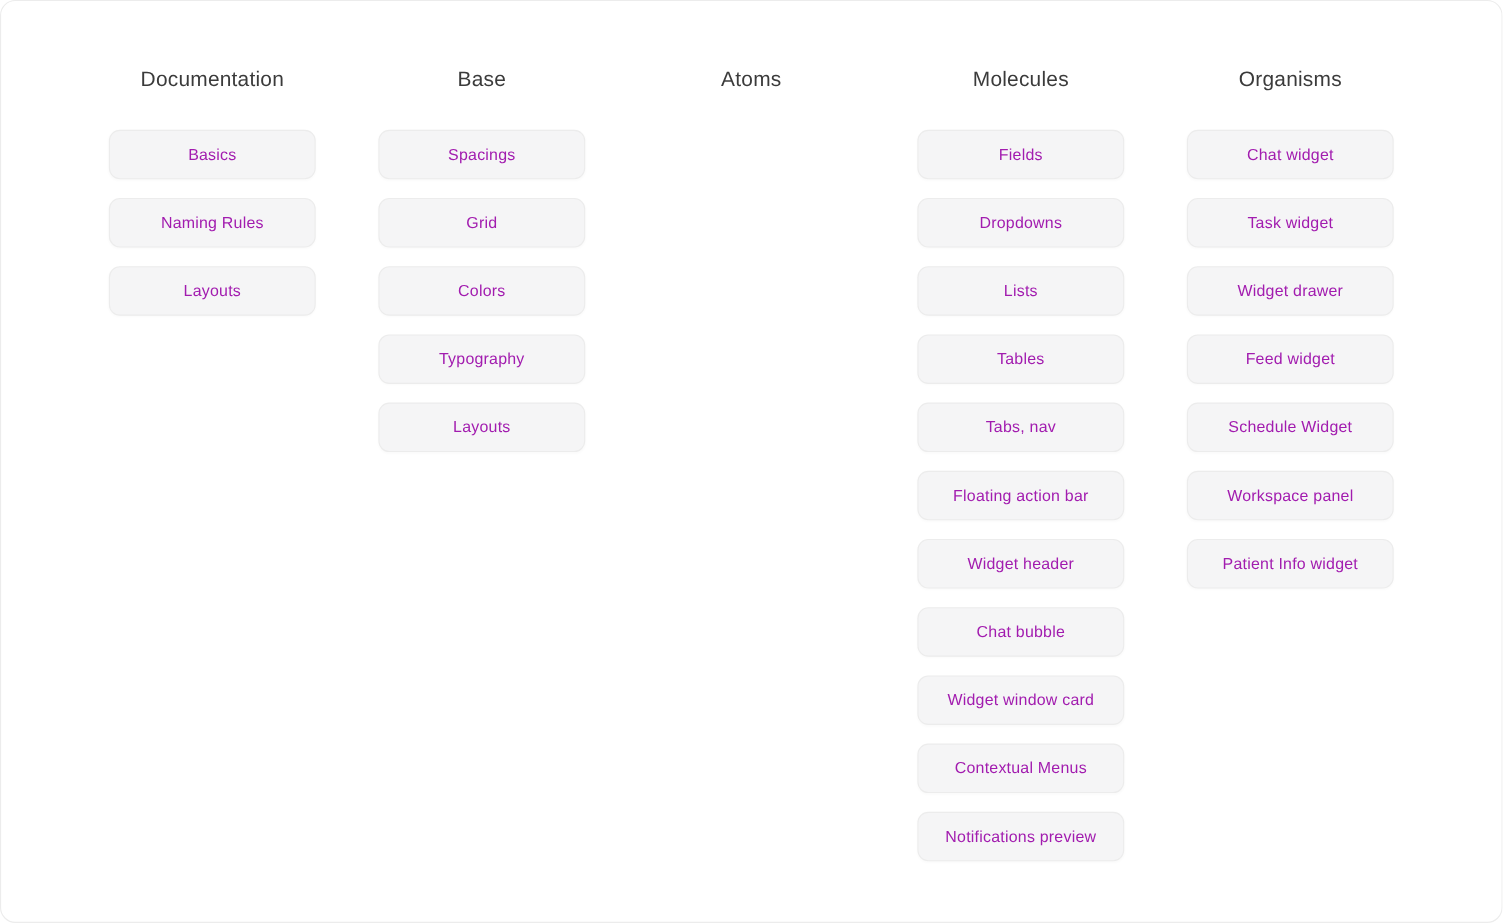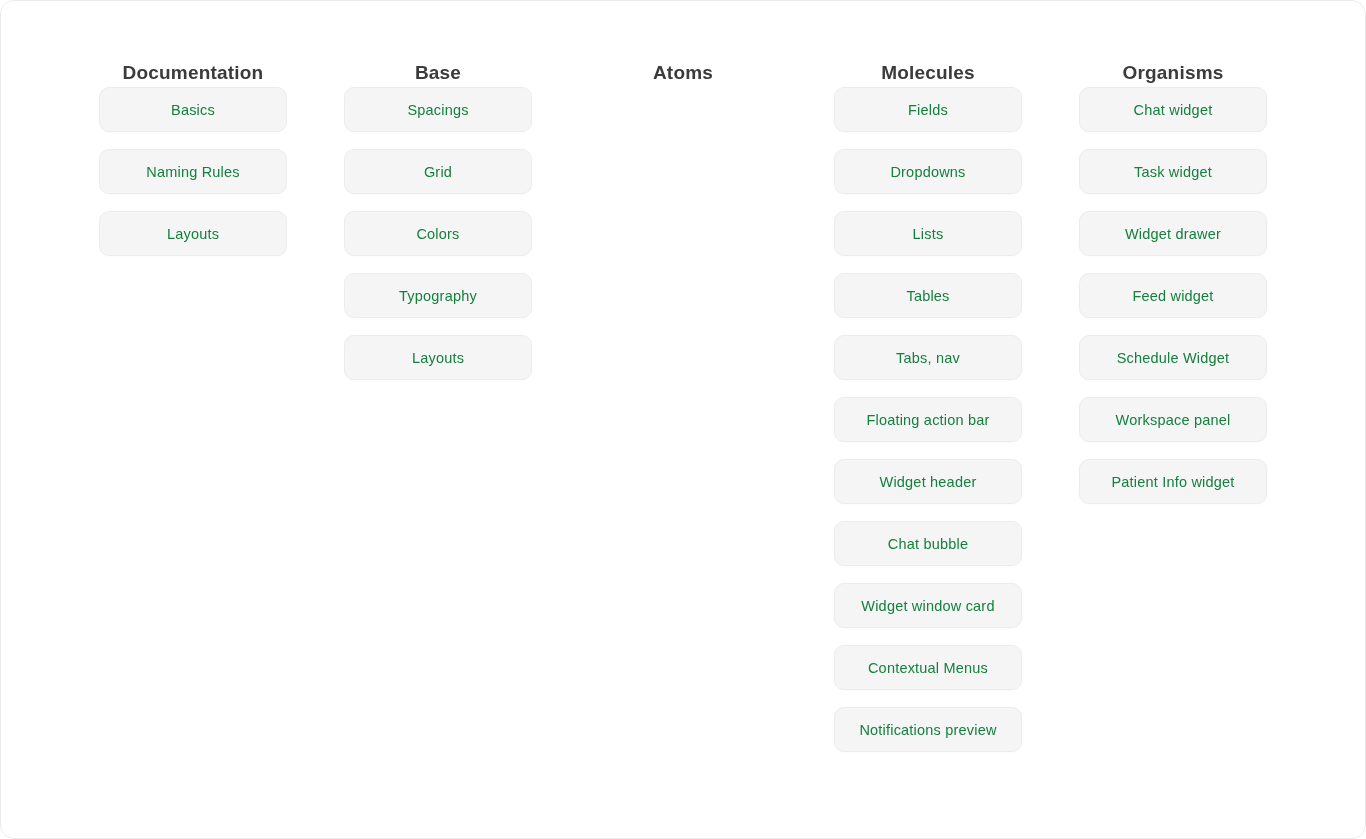--- a/index.html
+++ b/index.html
@@ -31,24 +31,25 @@
   .column {
     width: 188px;
     display: flex;
     flex-direction: column;
     align-items: stretch;
   }
 
   .column-title {
     text-align: center;
     font-size: 19px;
-    font-weight: bold;
+    font-weight: normal;
     color: #3b3b3b;
     letter-spacing: 0.2px;
     line-height: 28px;
+    margin-bottom: 31px;
   }
 
   .column-list {
     display: flex;
     flex-direction: column;
     gap: 17px;
   }
 
   .nav-card {
     height: 45px;
@@ -57,21 +58,21 @@
     border-radius: 10px;
     display: flex;
     align-items: center;
     justify-content: center;
     cursor: pointer;
     box-shadow: 0 1px 2px rgba(0,0,0,0.02);
   }
 
   .nav-card-label {
     font-size: 14.5px;
-    color: #15803d;
+    color: #a21caf;
     letter-spacing: 0.2px;
     white-space: nowrap;
   }
 </style>
 </head>
 <body>
 
 <div class="page-frame">
   <main class="columns-container">
   <section class="column">

